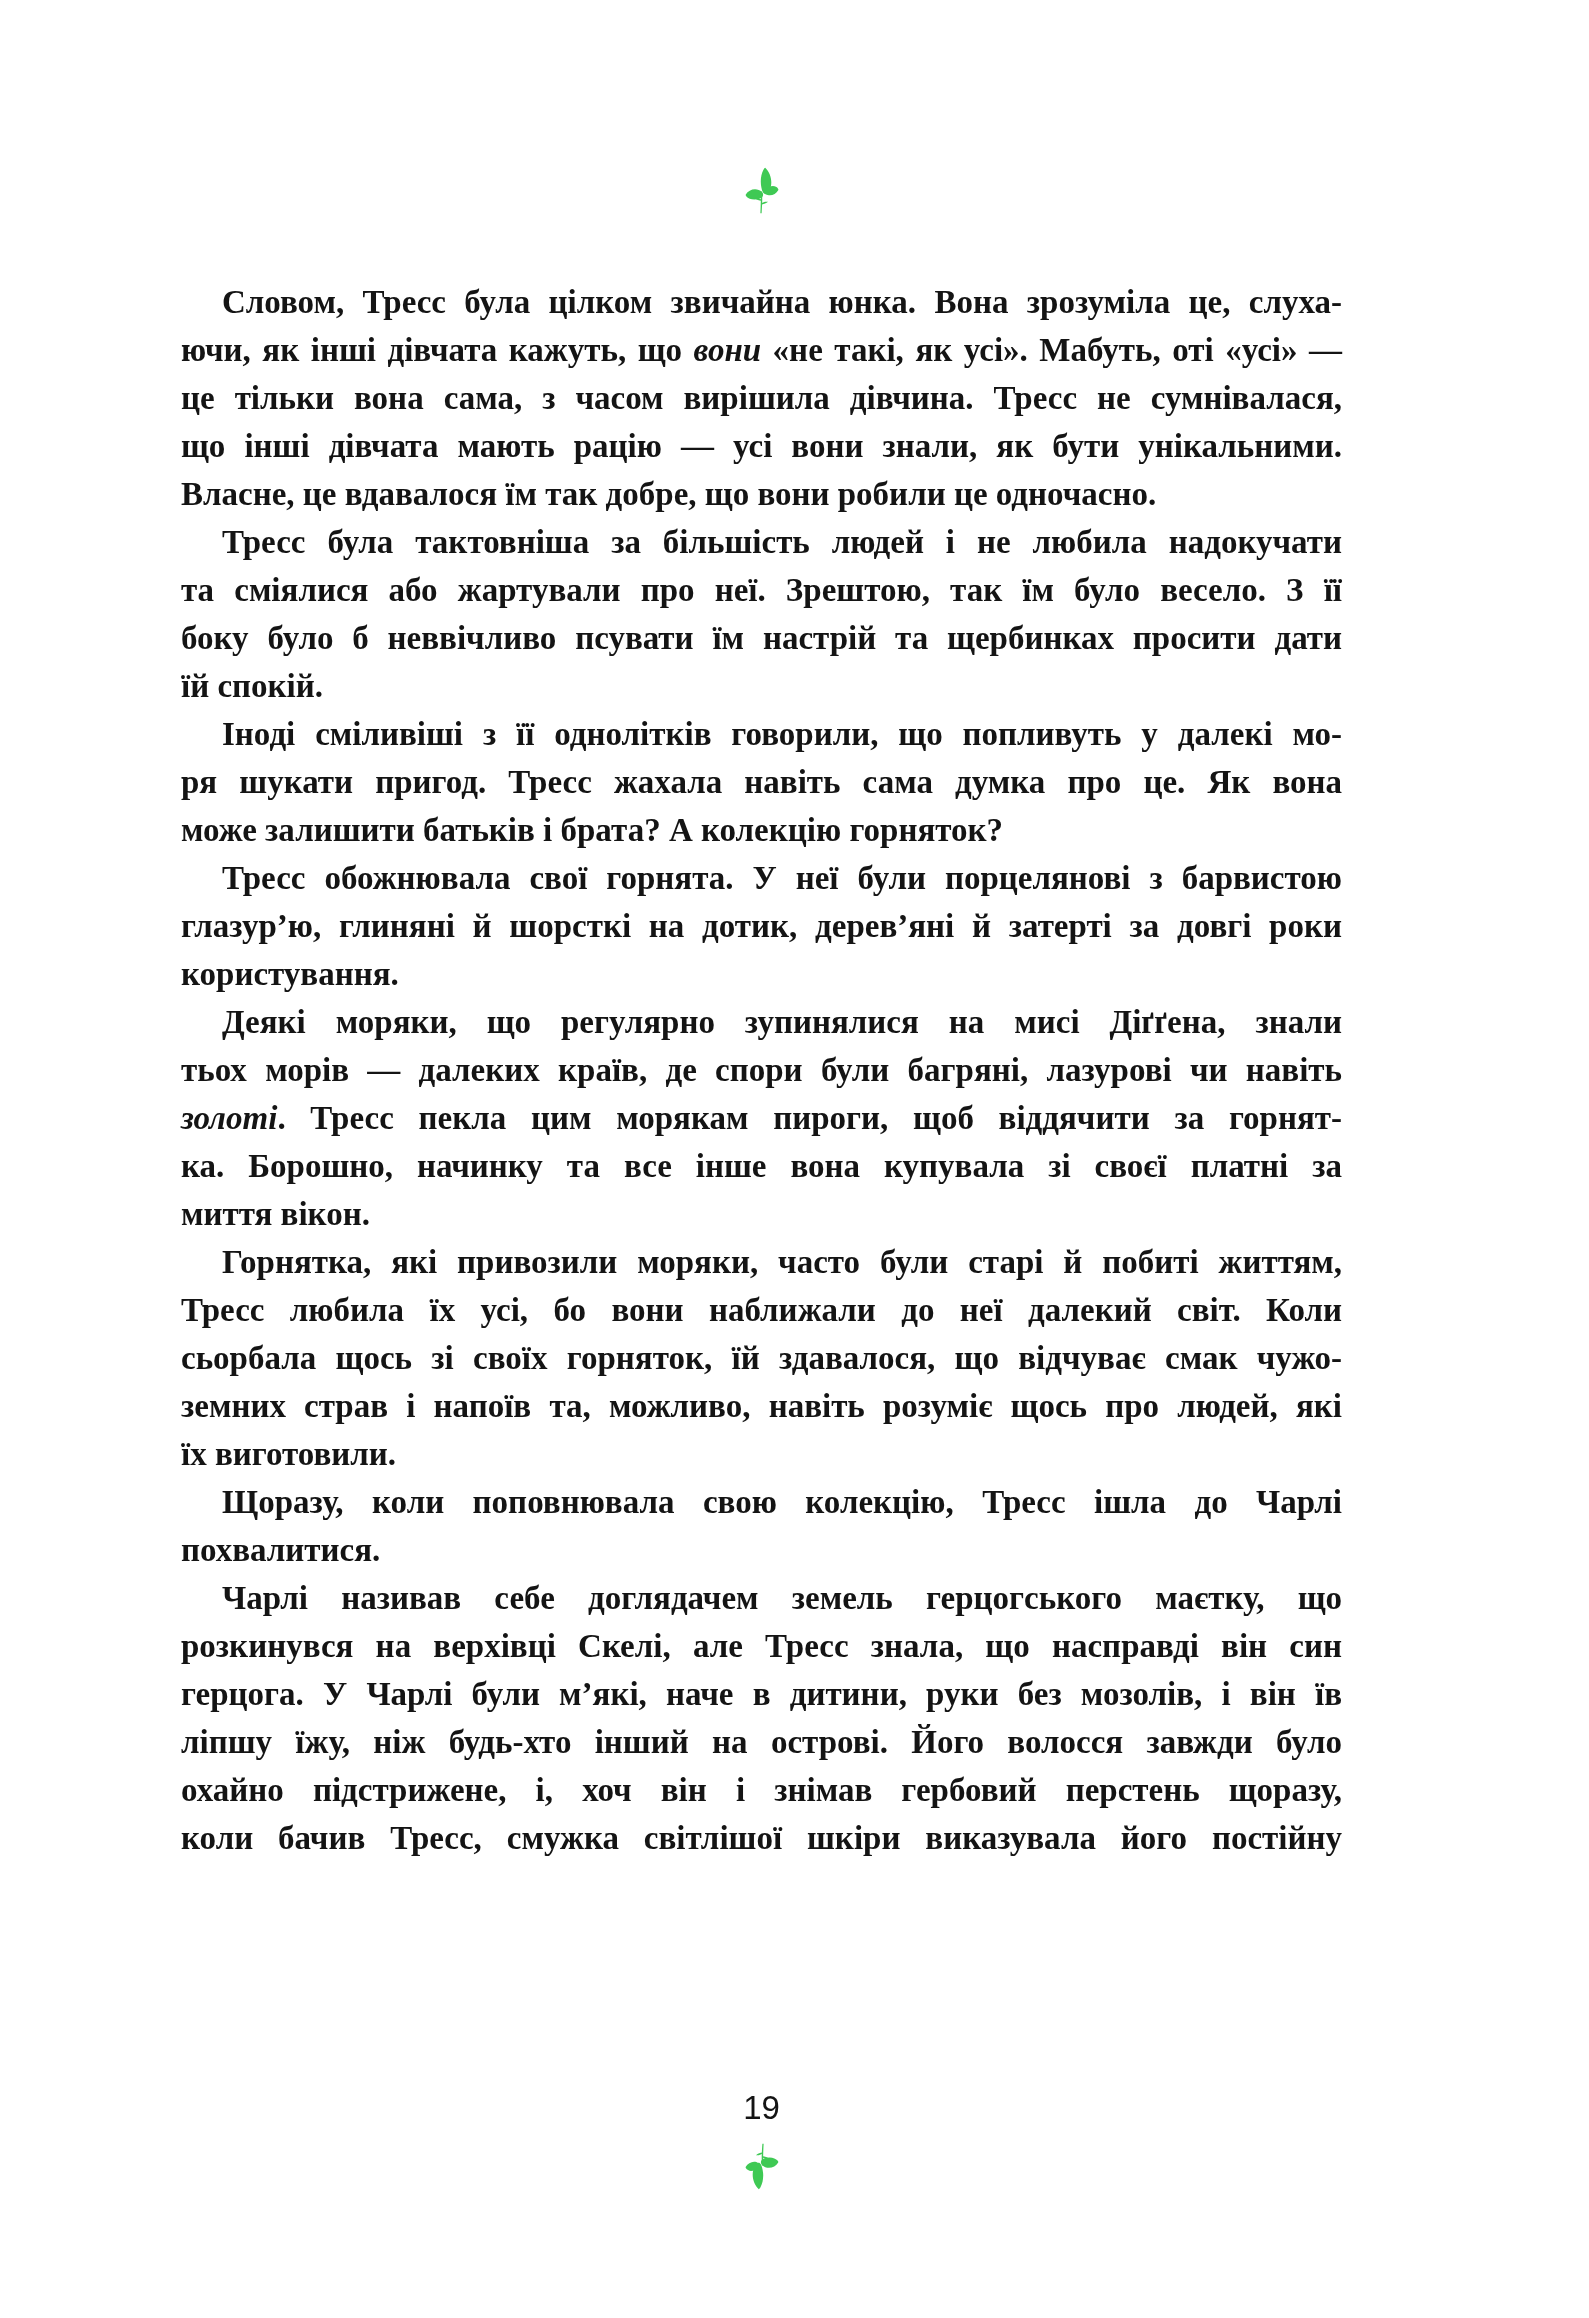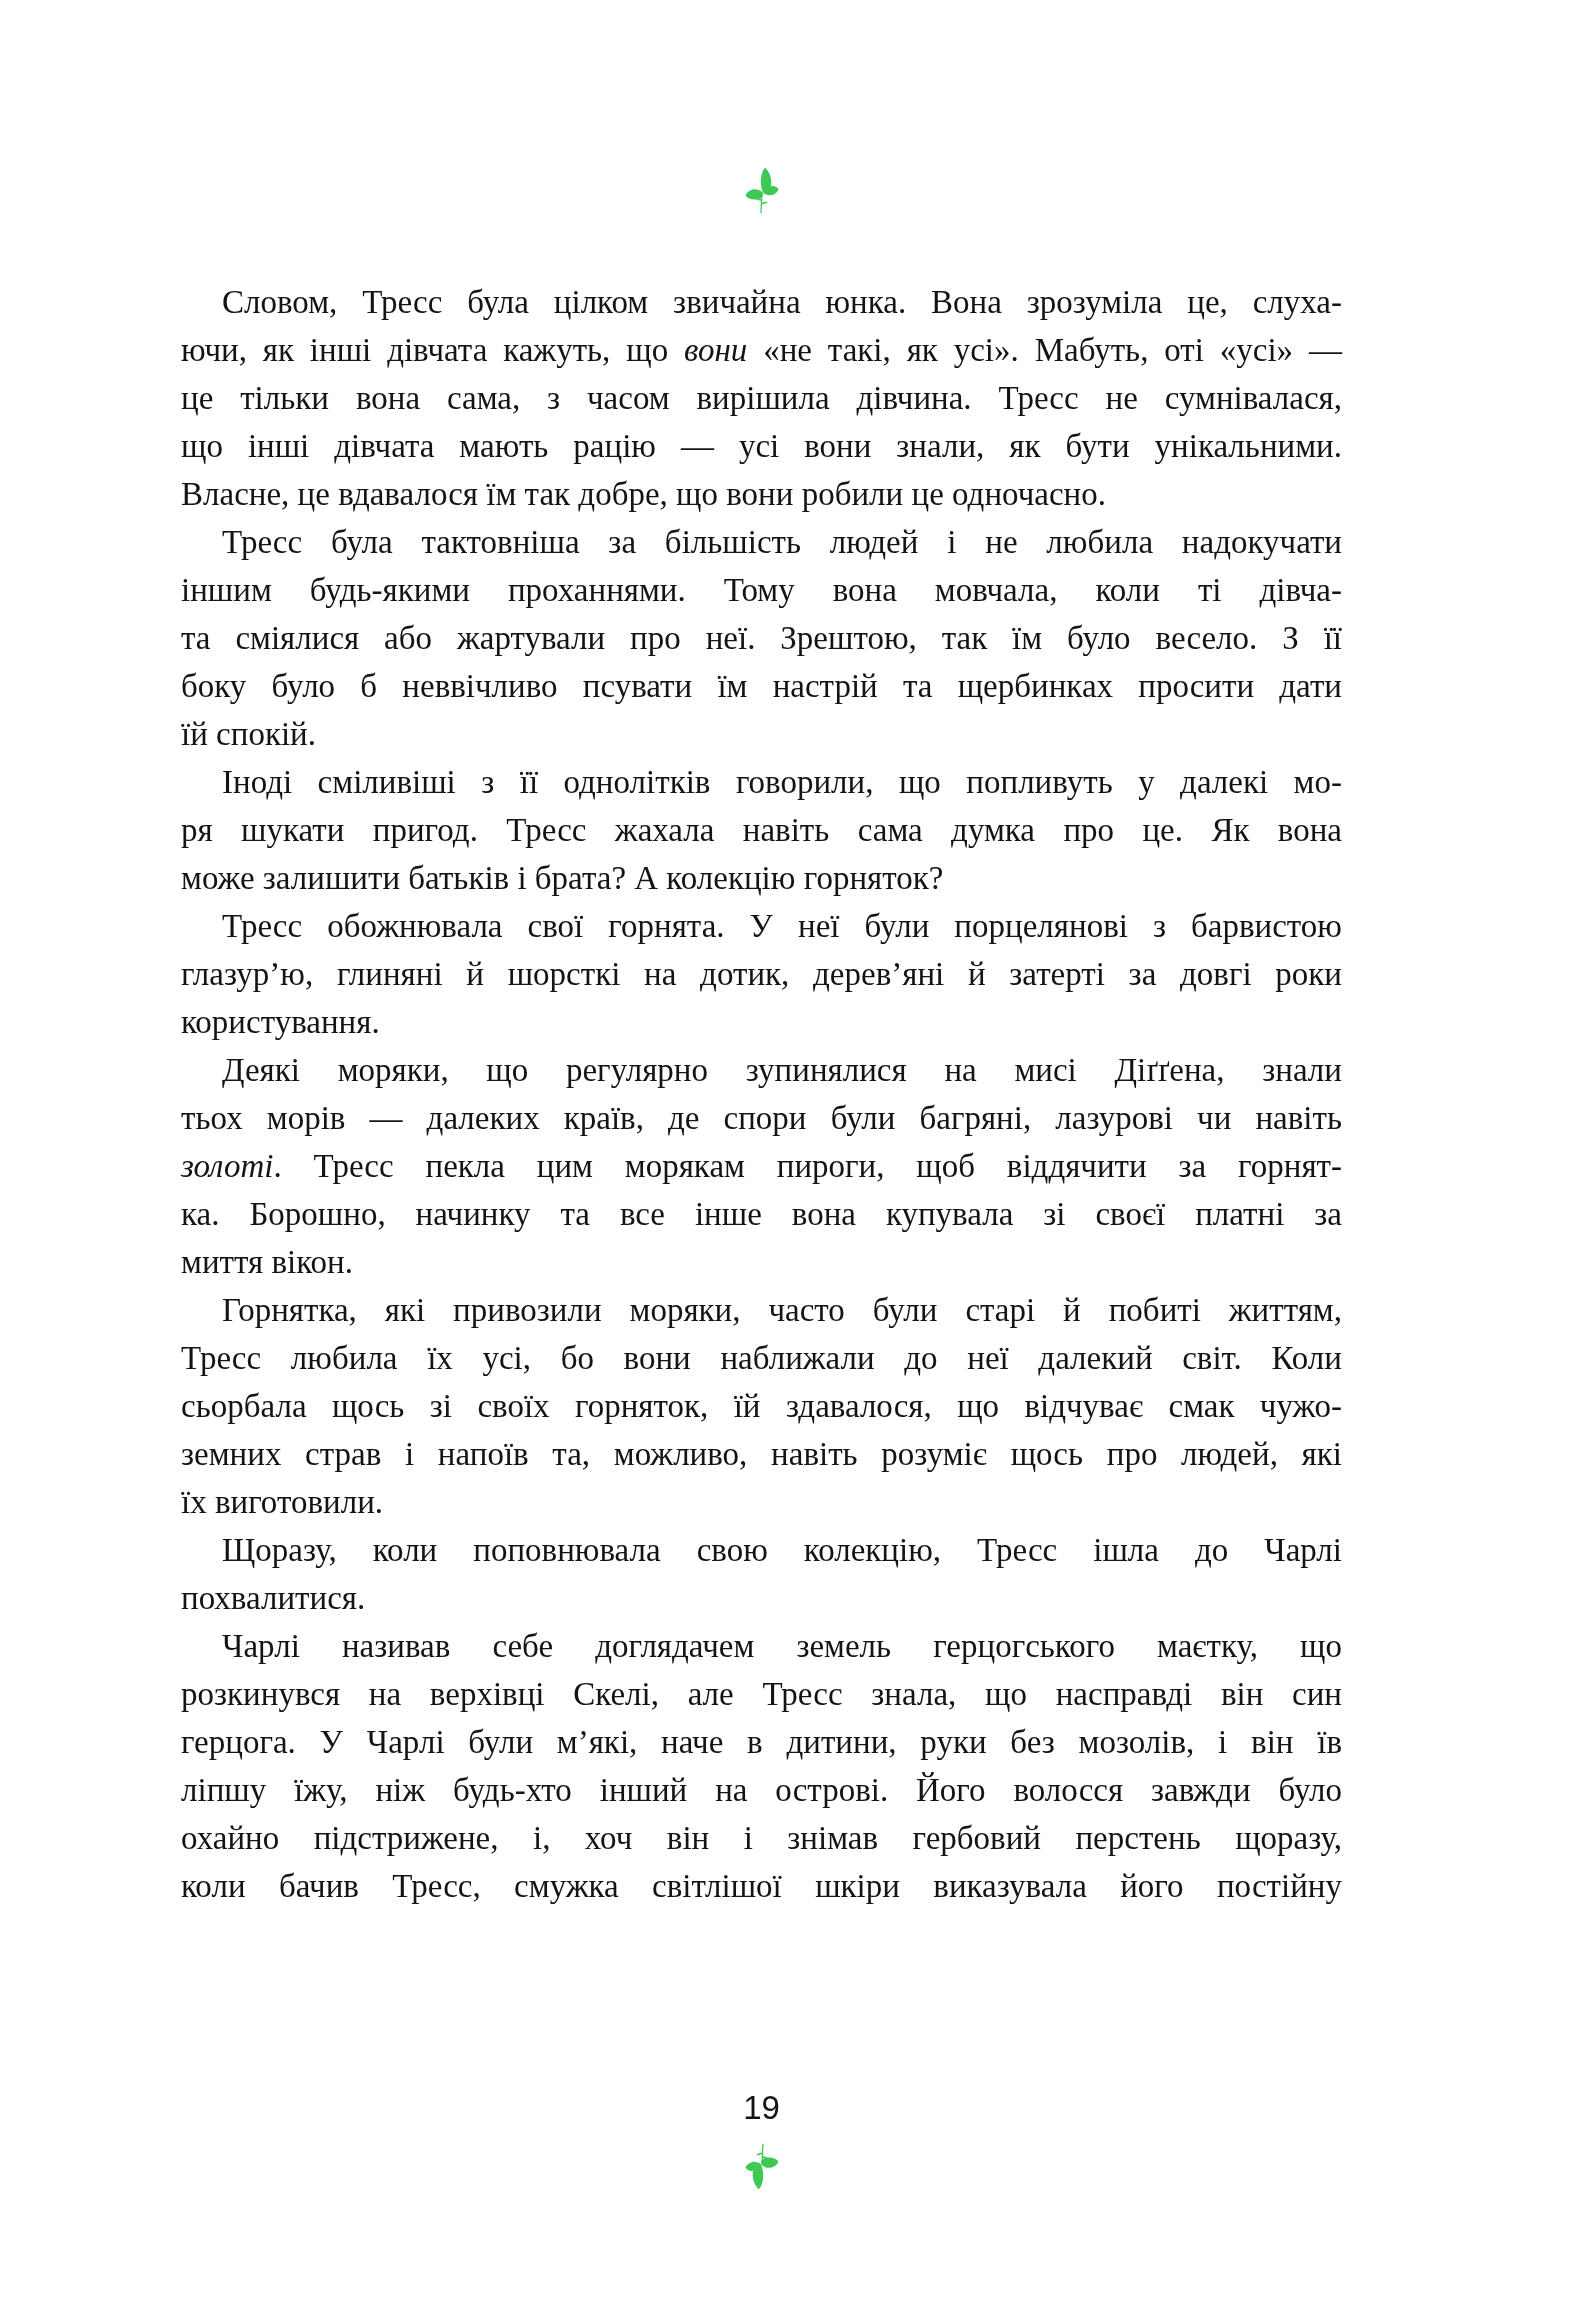--- a/index.html
+++ b/index.html
@@ -26,20 +26,21 @@
   .ornament svg { width: 38px; height: 47px; display: block; }
   .ornament.bottom svg { transform: rotate(180deg); }
   .text-block {
     position: absolute;
     left: 181px; top: 278px; width: 1161px;
     font-size: 33px; line-height: 48px;
   }
   .line {
     text-align: justify;
     text-align-last: justify;
+    font-weight: bold;
   }
   .line.first { text-indent: 41px; }
   .line.para-end { text-align-last: left; }
   .it { font-style: italic; }
   .page-number {
     position: absolute;
     left: 181px; top: 2091px; width: 1161px;
     text-align: center;
     font-family: Liberation Sans, sans-serif;
     font-size: 33px; line-height: 34px;
@@ -62,21 +63,20 @@
     </svg>
   </div>
 
   <div class="text-block">
       <div class="line first"><span>Словом, Тресс була цілком звичайна юнка. Вона зрозуміла це, слуха-</span></div>
       <div class="line"><span>ючи, як інші дівчата кажуть, що </span><span class="it">вони</span><span> «не такі, як усі». Мабуть, оті «усі» —</span></div>
       <div class="line"><span>це тільки вона сама, з часом вирішила дівчина. Тресс не сумнівалася,</span></div>
       <div class="line"><span>що інші дівчата мають рацію — усі вони знали, як бути унікальними.</span></div>
       <div class="line para-end"><span>Власне, це вдавалося їм так добре, що вони робили це одночасно.</span></div>
       <div class="line first"><span>Тресс була тактовніша за більшість людей і не любила надокучати</span></div>
-      <div class="line"><span>іншим будь-якими проханнями. Тому вона мовчала, коли ті дівча-</span></div>
       <div class="line"><span>та сміялися або жартували про неї. Зрештою, так їм було весело. З її</span></div>
       <div class="line"><span>боку було б неввічливо псувати їм настрій та щербинках просити дати</span></div>
       <div class="line para-end"><span>їй спокій.</span></div>
       <div class="line first"><span>Іноді сміливіші з її однолітків говорили, що попливуть у далекі мо-</span></div>
       <div class="line"><span>ря шукати пригод. Тресс жахала навіть сама думка про це. Як вона</span></div>
       <div class="line para-end"><span>може залишити батьків і брата? А колекцію горняток?</span></div>
       <div class="line first"><span>Тресс обожнювала свої горнята. У неї були порцелянові з барвистою</span></div>
       <div class="line"><span>глазур’ю, глиняні й шорсткі на дотик, дерев’яні й затерті за довгі роки</span></div>
       <div class="line para-end"><span>користування.</span></div>
       <div class="line first"><span>Деякі моряки, що регулярно зупинялися на мисі Діґґена, знали</span></div>

